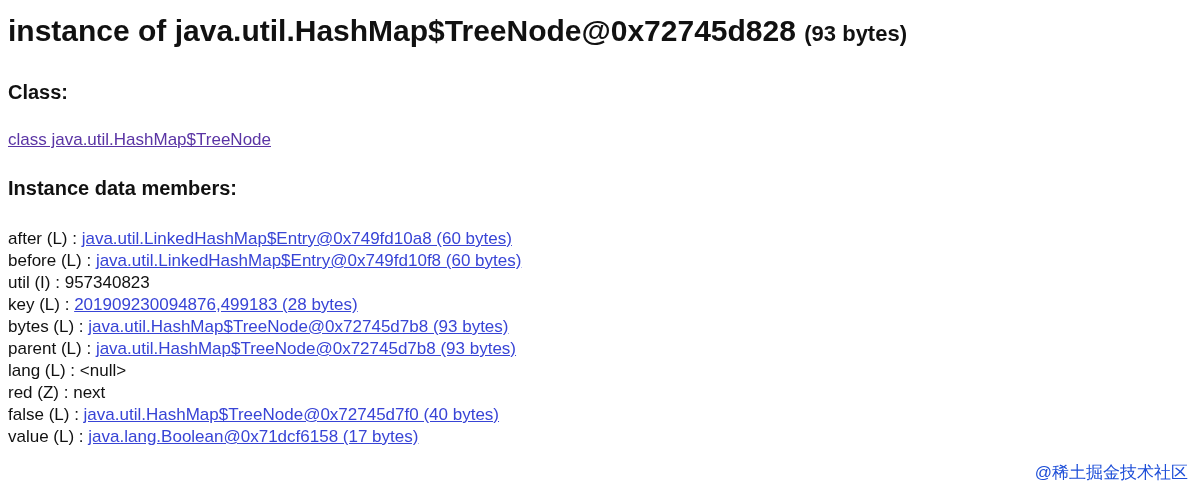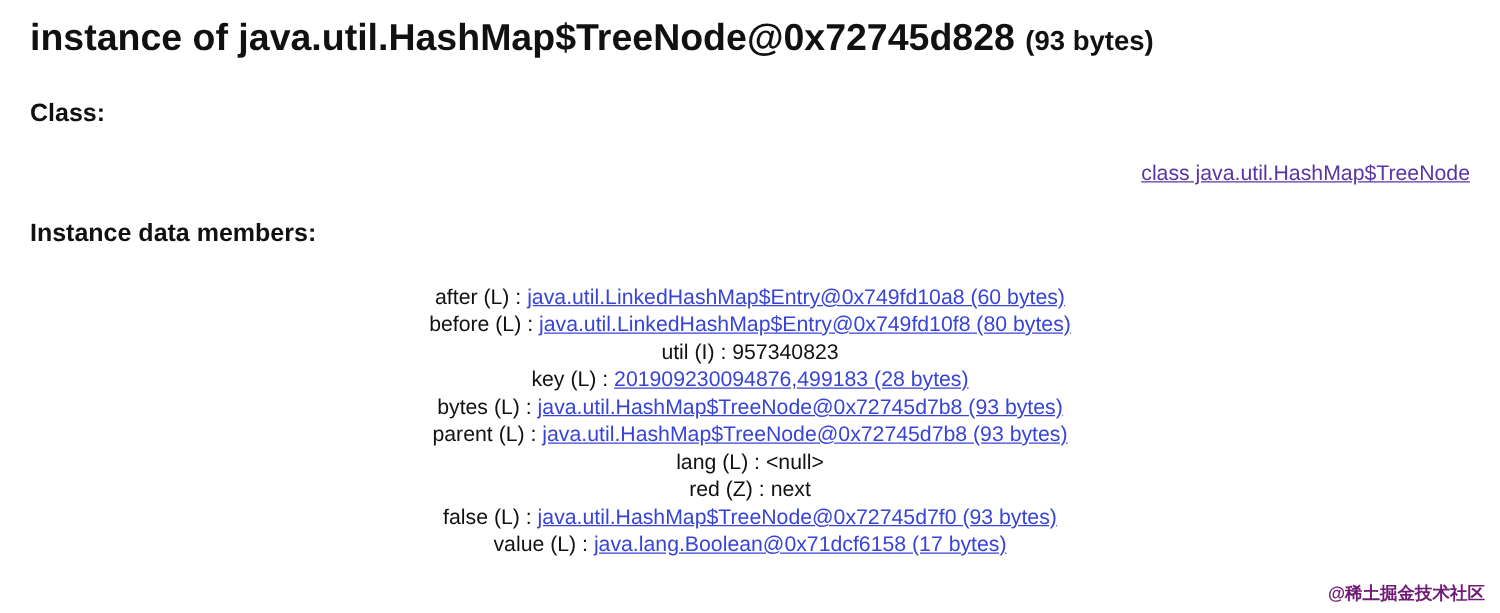--- a/index.html
+++ b/index.html
@@ -4,83 +4,80 @@
 <style>
   html, body { margin: 0; padding: 0; background: #ffffff; }
   body {
     font-family: "Liberation Sans", "DejaVu Sans", sans-serif;
     color: #111111;
     width: 1200px;
     height: 490px;
     position: relative;
     overflow: hidden;
   }
-  .page { padding: 0 24px; }
+  .page { padding: 0 8px; }
   h1 {
     font-size: 30px;
     font-weight: 700;
     margin: 12px 0 0 0;
     line-height: 38px;
     letter-spacing: 0;
   }
   h1 .title-size { font-size: 22px; font-weight: 700; }
   h2 {
     font-size: 20px;
     font-weight: 700;
     line-height: 30px;
   }
   h2.class-heading { margin: 24px 0 0 0; }
   .class-link-row {
     margin: 22px 0 0 0;
     font-size: 17px;
     line-height: 22px;
-    text-align: right;
   }
   h2.members-heading { margin: 22px 0 0 0; }
   .members-list {
     margin: 25px 0 0 0;
     font-size: 17px;
     line-height: 22px;
-    text-align: center;
   }
   .members-list .row { white-space: pre-wrap; }
   a.visited-link { color: #5a34a4; text-decoration: underline; cursor: pointer; }
   a.member-link { color: #3844d6; text-decoration: underline; cursor: pointer; }
   .watermark {
     position: absolute;
     right: 12px;
     bottom: 6px;
-    font-size: 14px;
-    color: #701a75;
-    font-weight: bold;
+    font-size: 17px;
+    color: #1d4ed8;
   }
 </style>
 </head>
 <body>
 
 <div class="page">
 
   <h1><span>instance of java.util.HashMap$TreeNode@0x72745d828</span> <span class="title-size">(93 bytes)</span></h1>
 
   <h2 class="class-heading">Class:</h2>
 
   <div class="class-link-row">
     <a href="#" class="visited-link">class java.util.HashMap$TreeNode</a>
   </div>
 
   <h2 class="members-heading">Instance data members:</h2>
 
   <div class="members-list">
       <div class="row"><span>after (L) : </span><a href="#" class="member-link">java.util.LinkedHashMap$Entry@0x749fd10a8 (60 bytes)</a></div>
-      <div class="row"><span>before (L) : </span><a href="#" class="member-link">java.util.LinkedHashMap$Entry@0x749fd10f8 (80 bytes)</a></div>
+      <div class="row"><span>before (L) : </span><a href="#" class="member-link">java.util.LinkedHashMap$Entry@0x749fd10f8 (60 bytes)</a></div>
       <div class="row"><span>util (I) : </span><span>957340823</span></div>
       <div class="row"><span>key (L) : </span><a href="#" class="member-link">201909230094876,499183 (28 bytes)</a></div>
       <div class="row"><span>bytes (L) : </span><a href="#" class="member-link">java.util.HashMap$TreeNode@0x72745d7b8 (93 bytes)</a></div>
       <div class="row"><span>parent (L) : </span><a href="#" class="member-link">java.util.HashMap$TreeNode@0x72745d7b8 (93 bytes)</a></div>
       <div class="row"><span>lang (L) : </span><span>&lt;null&gt;</span></div>
       <div class="row"><span>red (Z) : </span><span>next</span></div>
-      <div class="row"><span>false (L) : </span><a href="#" class="member-link">java.util.HashMap$TreeNode@0x72745d7f0 (93 bytes)</a></div>
+      <div class="row"><span>false (L) : </span><a href="#" class="member-link">java.util.HashMap$TreeNode@0x72745d7f0 (40 bytes)</a></div>
       <div class="row"><span>value (L) : </span><a href="#" class="member-link">java.lang.Boolean@0x71dcf6158 (17 bytes)</a></div>
     </div>
 
   <div class="watermark">@稀土掘金技术社区</div>
 
 </div>
 
 </body></html>

